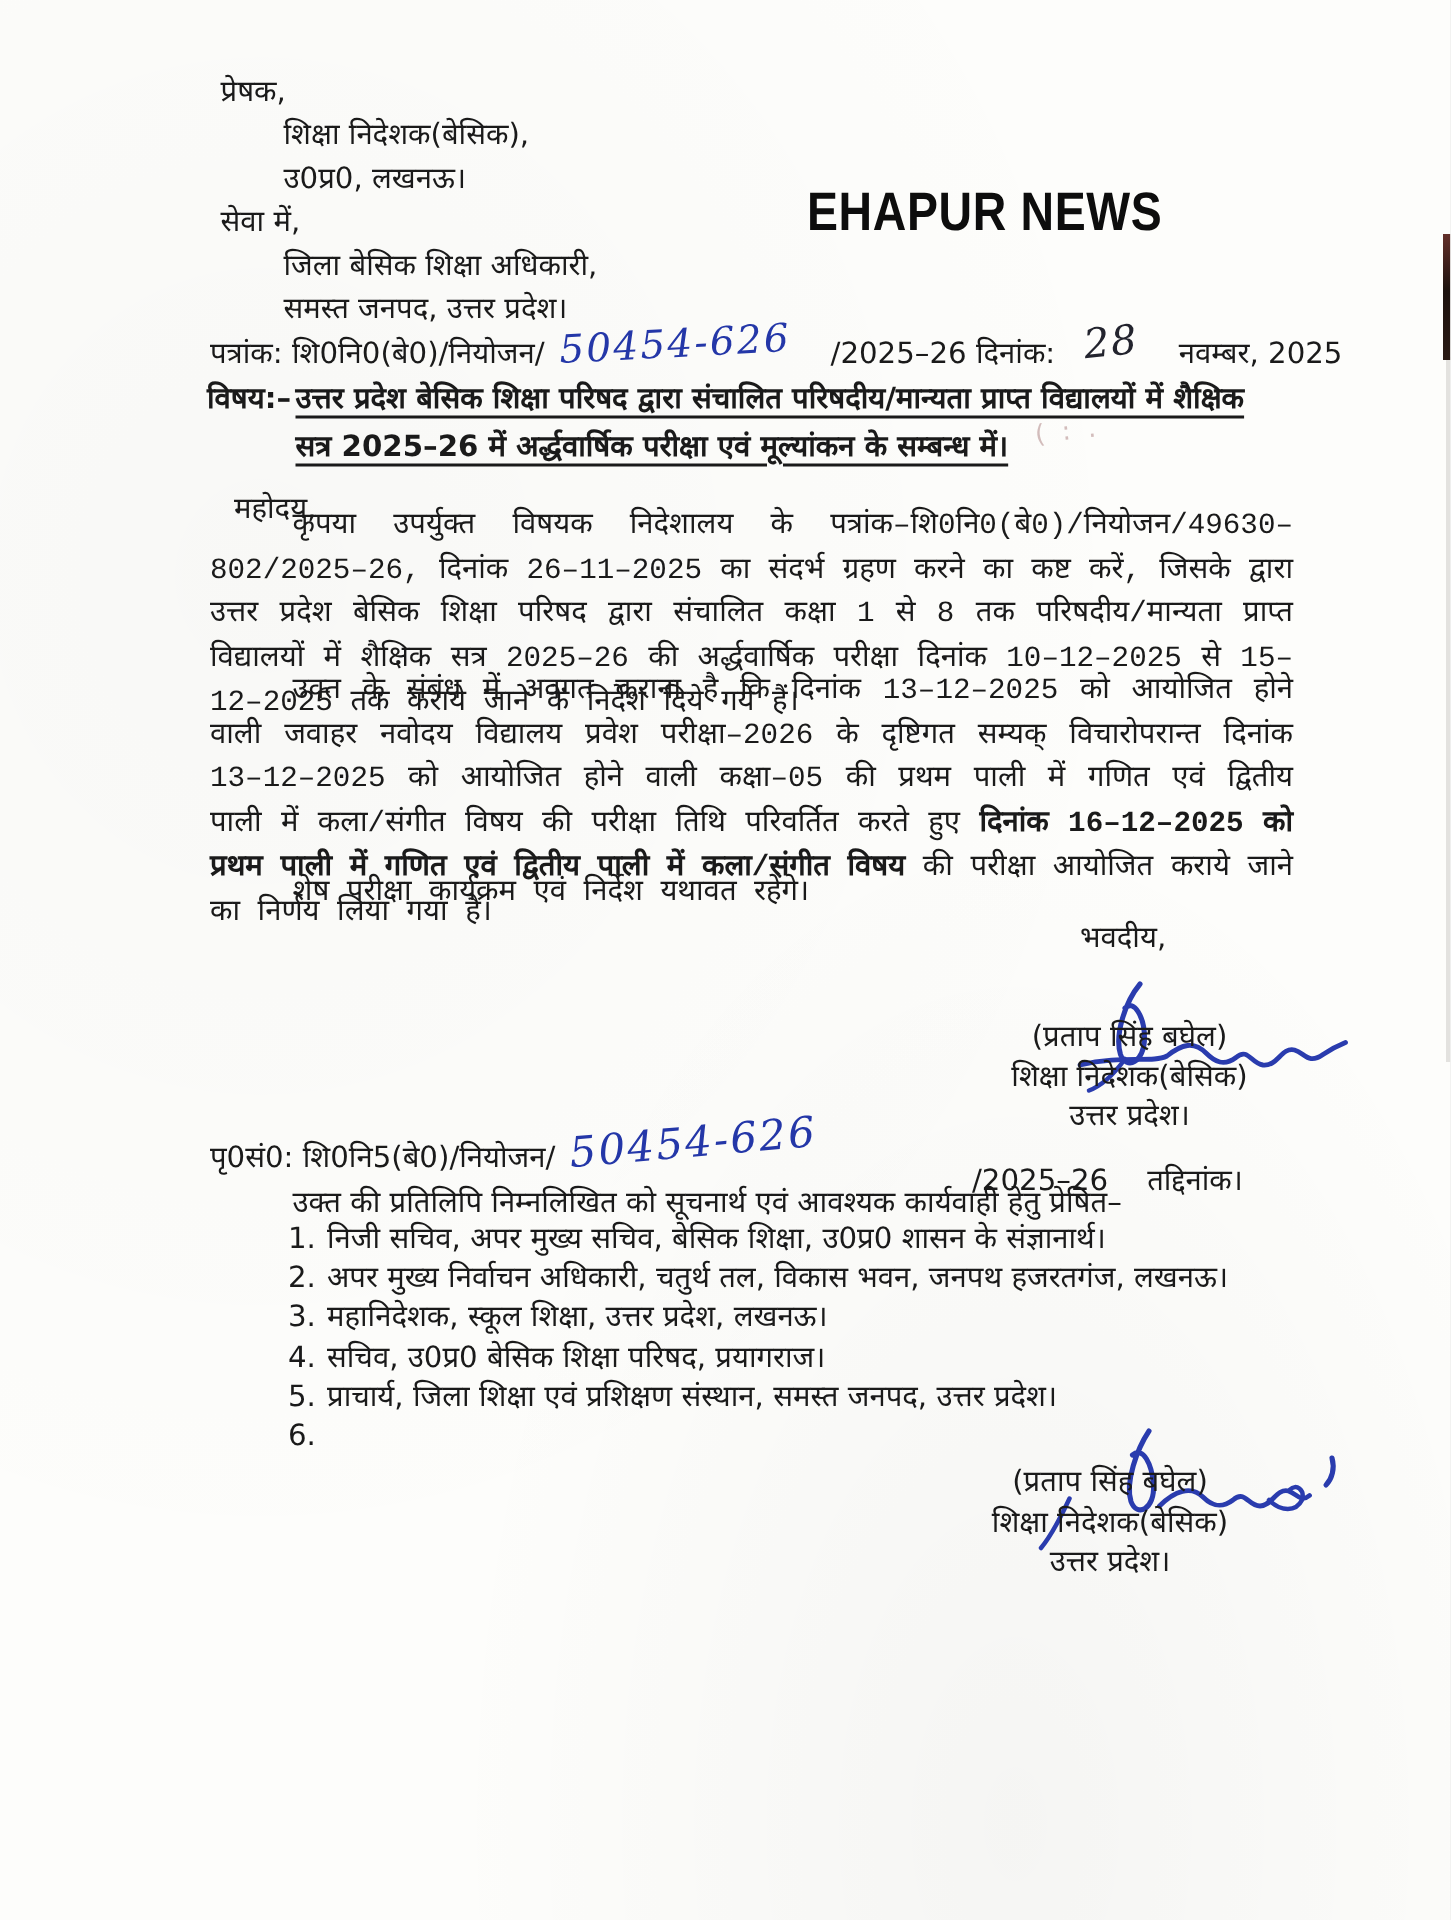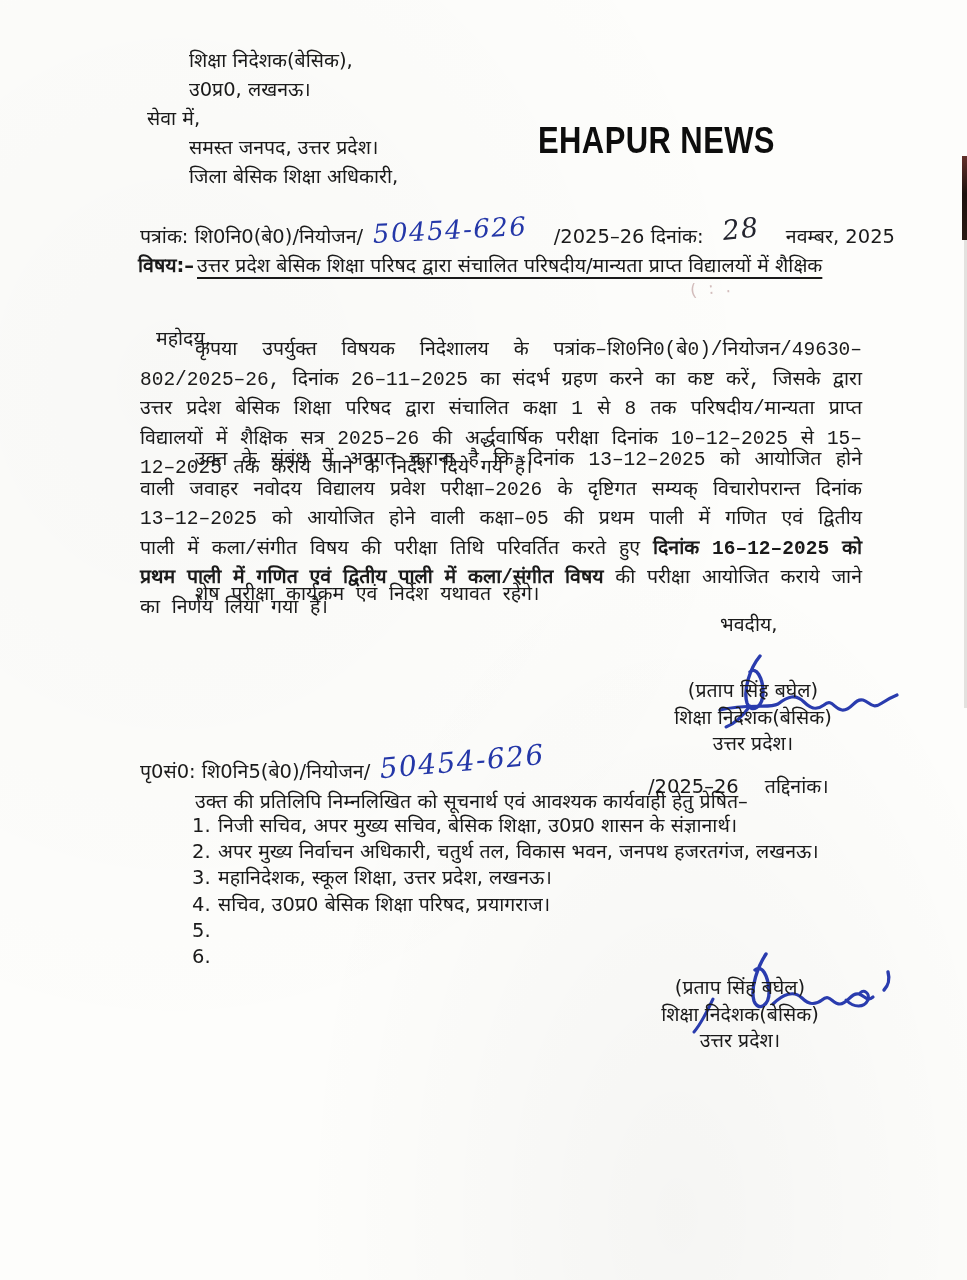--- a/index.html
+++ b/index.html
@@ -18,21 +18,21 @@
   .nowrap{white-space:nowrap;}
   .watermark{
     font-family:"Liberation Sans", sans-serif;
     font-size:36px;font-weight:600;letter-spacing:.5px;color:#0d0d0d;
     transform:scaleX(.86);transform-origin:left center;white-space:nowrap;
   }
   .addr p{margin:0;line-height:29px;}
   .ind{margin-left:42px !important;}
   .bold{font-weight:bold;}
   .subj{
-    font-weight:normal;
+    font-weight:bold;
     text-decoration:underline;
     text-decoration-thickness:2px;
     text-underline-offset:5px;
     white-space:nowrap;
   }
   .para{
     width:722px;text-align:justify;line-height:29.5px;margin:0;
     text-indent:55px;
     font-family:Liberation Mono, monospace;
   }
@@ -67,34 +67,36 @@
   .gap-md{display:inline-block;width:26px;}
 </style>
 </head>
 <body>
 
 <div class="page">
 
   <div class="abs watermark" style="left:538px;top:120px;">EHAPUR NEWS</div>
 
   <div class="abs addr" style="left:147px;top:46px;">
+    <p>प्रेषक,</p>
     <p class="ind">शिक्षा निदेशक(बेसिक),</p>
     <p class="ind">उ0प्र0, लखनऊ।</p>
     <p>सेवा में,</p>
+    <p class="ind">जिला बेसिक शिक्षा अधिकारी,</p>
     <p class="ind">समस्त जनपद, उत्तर प्रदेश।</p>
-    <p class="ind">जिला बेसिक शिक्षा अधिकारी,</p>
   </div>
 
   <div class="abs nowrap" style="left:140px;top:218px;">
     <span>पत्रांक: शि0नि0(बे0)/नियोजन/</span><span class="gap-sm"></span><span class="hw">50454-626</span><span class="gap-md"></span><span>/2025–26</span>
     <span>दिनांक:</span><span class="hw-date">28</span><span>नवम्बर, 2025</span>
   </div>
 
   <div class="abs bold" style="left:138px;top:251px;">विषय:–</div>
   <div class="abs subj" style="left:197px;top:251px;">उत्तर प्रदेश बेसिक शिक्षा परिषद द्वारा संचालित परिषदीय/मान्यता प्राप्त विद्यालयों में शैक्षिक</div>
+  <div class="abs subj" style="left:197px;top:283px;">सत्र 2025–26 में अर्द्धवार्षिक परीक्षा एवं मूल्यांकन के सम्बन्ध में।</div>
   <div class="abs faint-mark" style="left:690px;top:278px;">( : .</div>
 
   <div class="abs" style="left:140px;top:324px;margin-left:16px;">महोदय,</div>
 
   <p class="abs para" style="left:140px;top:336px;">कृपया उपर्युक्त विषयक निदेशालय के पत्रांक–शि0नि0(बे0)/नियोजन/49630–802/2025–26, दिनांक 26–11–2025 का संदर्भ ग्रहण करने का कष्ट करें, जिसके द्वारा उत्तर प्रदेश बेसिक शिक्षा परिषद द्वारा संचालित कक्षा 1 से 8 तक परिषदीय/मान्यता प्राप्त विद्यालयों में शैक्षिक सत्र 2025–26 की अर्द्धवार्षिक परीक्षा दिनांक 10–12–2025 से 15–12–2025 तक कराये जाने के निर्देश दिये गये हैं।</p>
 
   <p class="abs para" style="left:140px;top:446px;"><span>उक्त के संबंध में अवगत कराना है कि दिनांक 13–12–2025 को आयोजित होने वाली जवाहर नवोदय विद्यालय प्रवेश परीक्षा–2026 के दृष्टिगत सम्यक् विचारोपरान्त दिनांक 13–12–2025 को आयोजित होने वाली कक्षा–05 की प्रथम पाली में गणित एवं द्वितीय पाली में कला/संगीत विषय की परीक्षा तिथि परिवर्तित करते हुए </span><span class="bold">दिनांक 16–12–2025 को प्रथम पाली में गणित एवं द्वितीय पाली में कला/संगीत विषय</span><span> की परीक्षा आयोजित कराये जाने का निर्णय लिया गया है।</span></p>
 
   <p class="abs para" style="left:140px;top:581px;">शेष परीक्षा कार्यक्रम एवं निर्देश यथावत रहेंगे।</p>
 
@@ -132,20 +134,21 @@
     <div class="cc-row">
       <span class="cc-num">3.</span>
       <span>महानिदेशक, स्कूल शिक्षा, उत्तर प्रदेश, लखनऊ।</span>
     </div>
     <div class="cc-row">
       <span class="cc-num">4.</span>
       <span>सचिव, उ0प्र0 बेसिक शिक्षा परिषद, प्रयागराज।</span>
     </div>
     <div class="cc-row">
       <span class="cc-num">5.</span>
+      <span>प्राचार्य, जिला शिक्षा एवं प्रशिक्षण संस्थान, समस्त जनपद, उत्तर प्रदेश।</span>
     </div>
     <div class="cc-row">
       <span class="cc-num">6.</span>
     </div>
   </div>
 
   <svg class="abs scribble" style="left:598px;top:942px;" width="300" height="95" viewBox="0 0 300 95">
     <path d="M168,12 C160,24 152,46 156,59 C160,70 172,64 171,48 C170,34 164,22 157,28" stroke-width="3.4"></path>
     <path d="M175,62 C185,52 196,48 204,56 C210,62 216,64 224,58 C232,51 234,62 242,62 C250,62 253,50 261,52 C267,54 269,60 275,55" stroke-width="3.2"></path>
     <path d="M248,58 C256,66 266,66 270,58 C272,51 266,47 262,51" stroke-width="3"></path>

